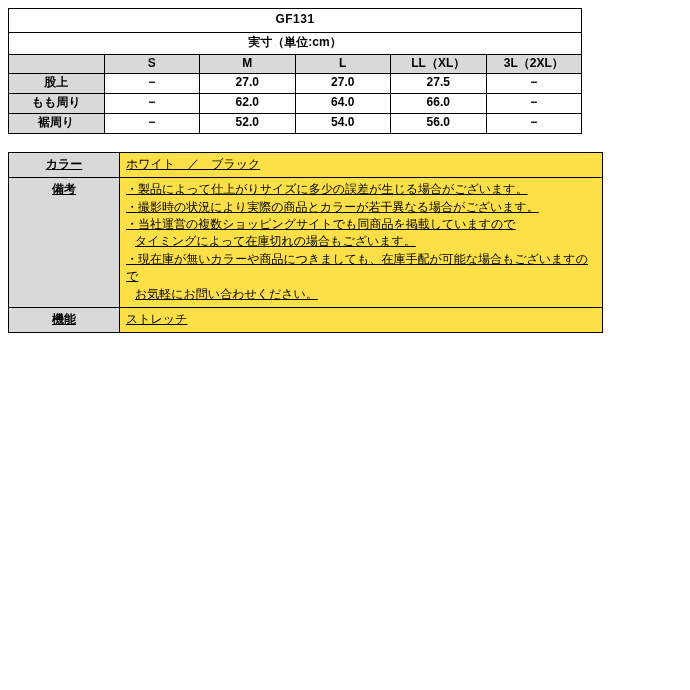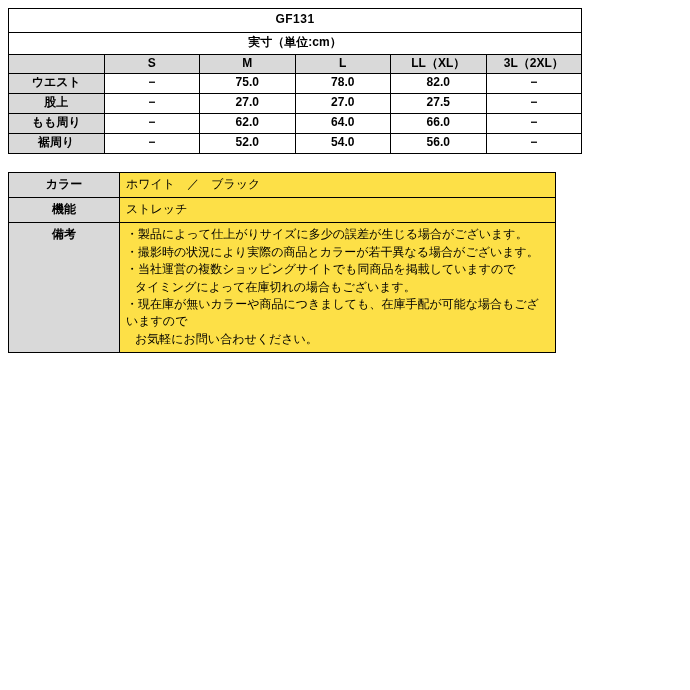--- a/index.html
+++ b/index.html
@@ -57,23 +57,24 @@
   .colhead {
     background: #d9d9d9 !important;
   }
 
   .gap {
     height: 18px;
   }
 
   table.info {
     border-collapse: collapse;
-    width: 548px;
+    width: 595px;
     table-layout: fixed;
     border: 1px solid #000;
+    text-decoration: underline;
   }
   table.info td {
     border: 1px solid #000;
     font-size: 12px;
     vertical-align: top;
     padding: 3px 6px 4px 6px;
     line-height: 1.45;
     background: #fde047;
   }
   table.info td.label {
@@ -110,28 +111,20 @@
       </tr>
       <tr>
         <td class="rowhead colhead"></td>
         <td class="colhead">S</td>
         <td class="colhead">M</td>
         <td class="colhead">L</td>
         <td class="colhead">LL（XL）</td>
         <td class="colhead">3L（2XL）</td>
       </tr>
 
-      <tr>
-        <td class="rowhead">ウエスト</td>
-        <td>−</td>
-        <td>75.0</td>
-        <td>78.0</td>
-        <td>82.0</td>
-        <td>−</td>
-      </tr>
 
       <tr>
         <td class="rowhead">股上</td>
         <td>−</td>
         <td>27.0</td>
         <td>27.0</td>
         <td>27.5</td>
         <td>−</td>
       </tr>
 
@@ -158,30 +151,30 @@
 
   <div class="gap"></div>
 
   <table class="info">
     <tbody>
       <tr>
         <td class="label">カラー</td>
         <td class="value">ホワイト　／　ブラック</td>
       </tr>
       <tr>
-        <td class="label">機能</td>
-        <td class="value">ストレッチ</td>
-      </tr>
-      <tr>
         <td class="label">備考</td>
         <td class="value">
           <div class="note-line">・製品によって仕上がりサイズに多少の誤差が生じる場合がございます。</div>
           <div class="note-line">・撮影時の状況により実際の商品とカラーが若干異なる場合がございます。</div>
           <div class="note-line">・当社運営の複数ショッピングサイトでも同商品を掲載していますので</div>
           <div class="note-line note-cont">タイミングによって在庫切れの場合もございます。</div>
           <div class="note-line">・現在庫が無いカラーや商品につきましても、在庫手配が可能な場合もございますので</div>
           <div class="note-line note-cont">お気軽にお問い合わせください。</div>
         </td>
       </tr>
+      <tr>
+        <td class="label">機能</td>
+        <td class="value">ストレッチ</td>
+      </tr>
     </tbody>
   </table>
 
 </div>
 
 </body></html>

